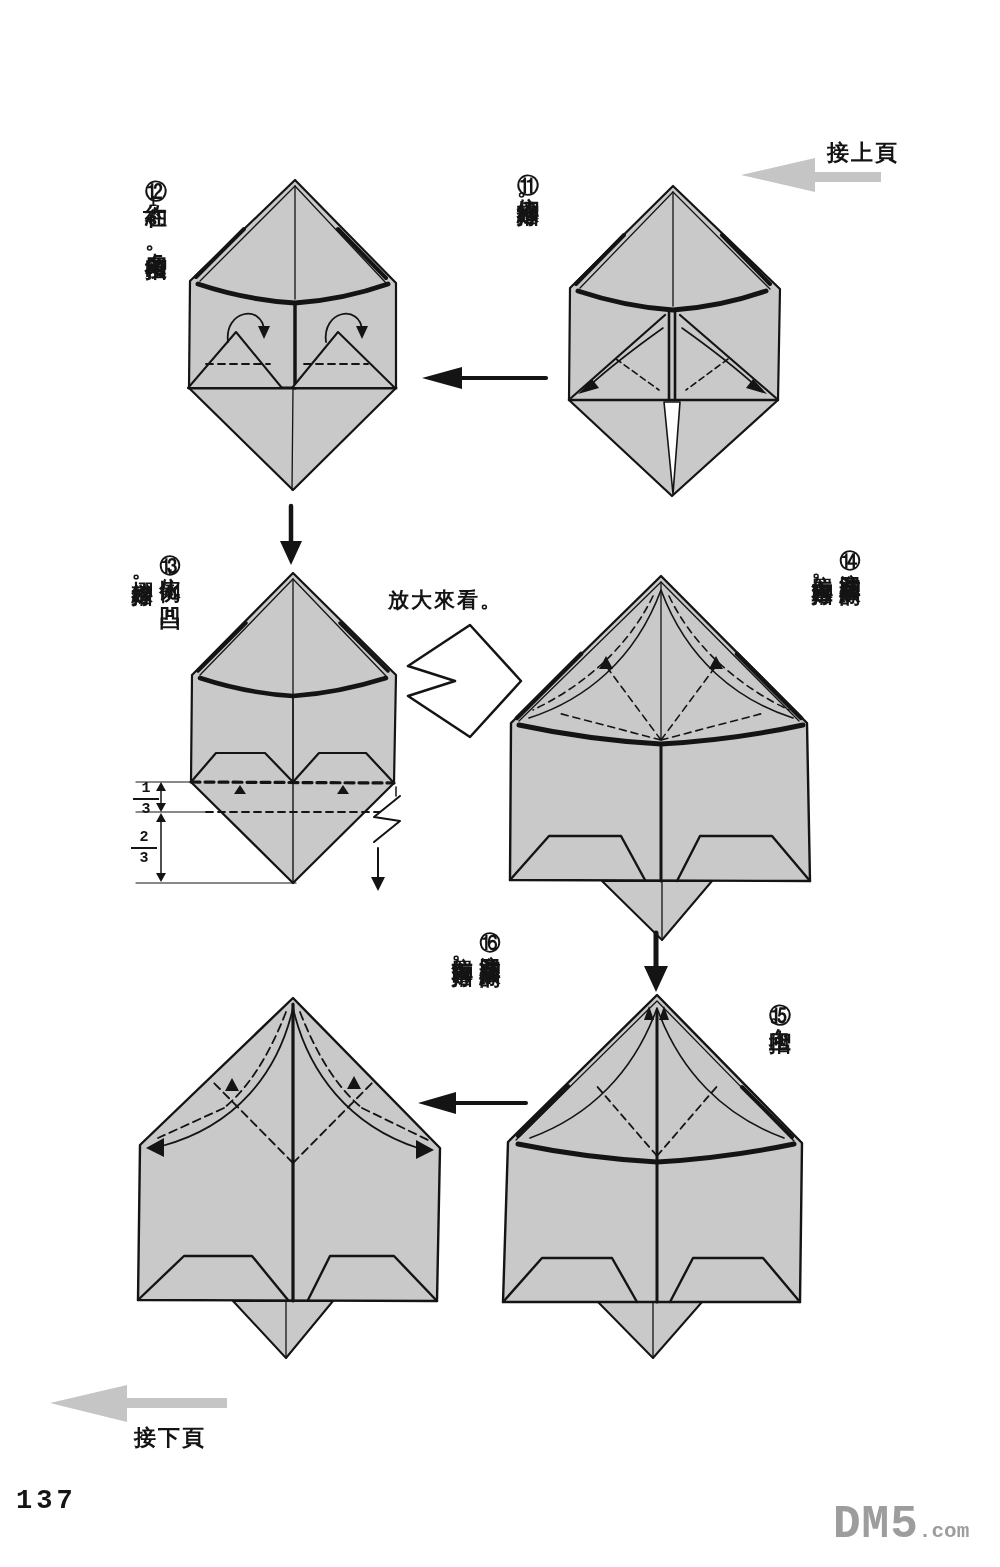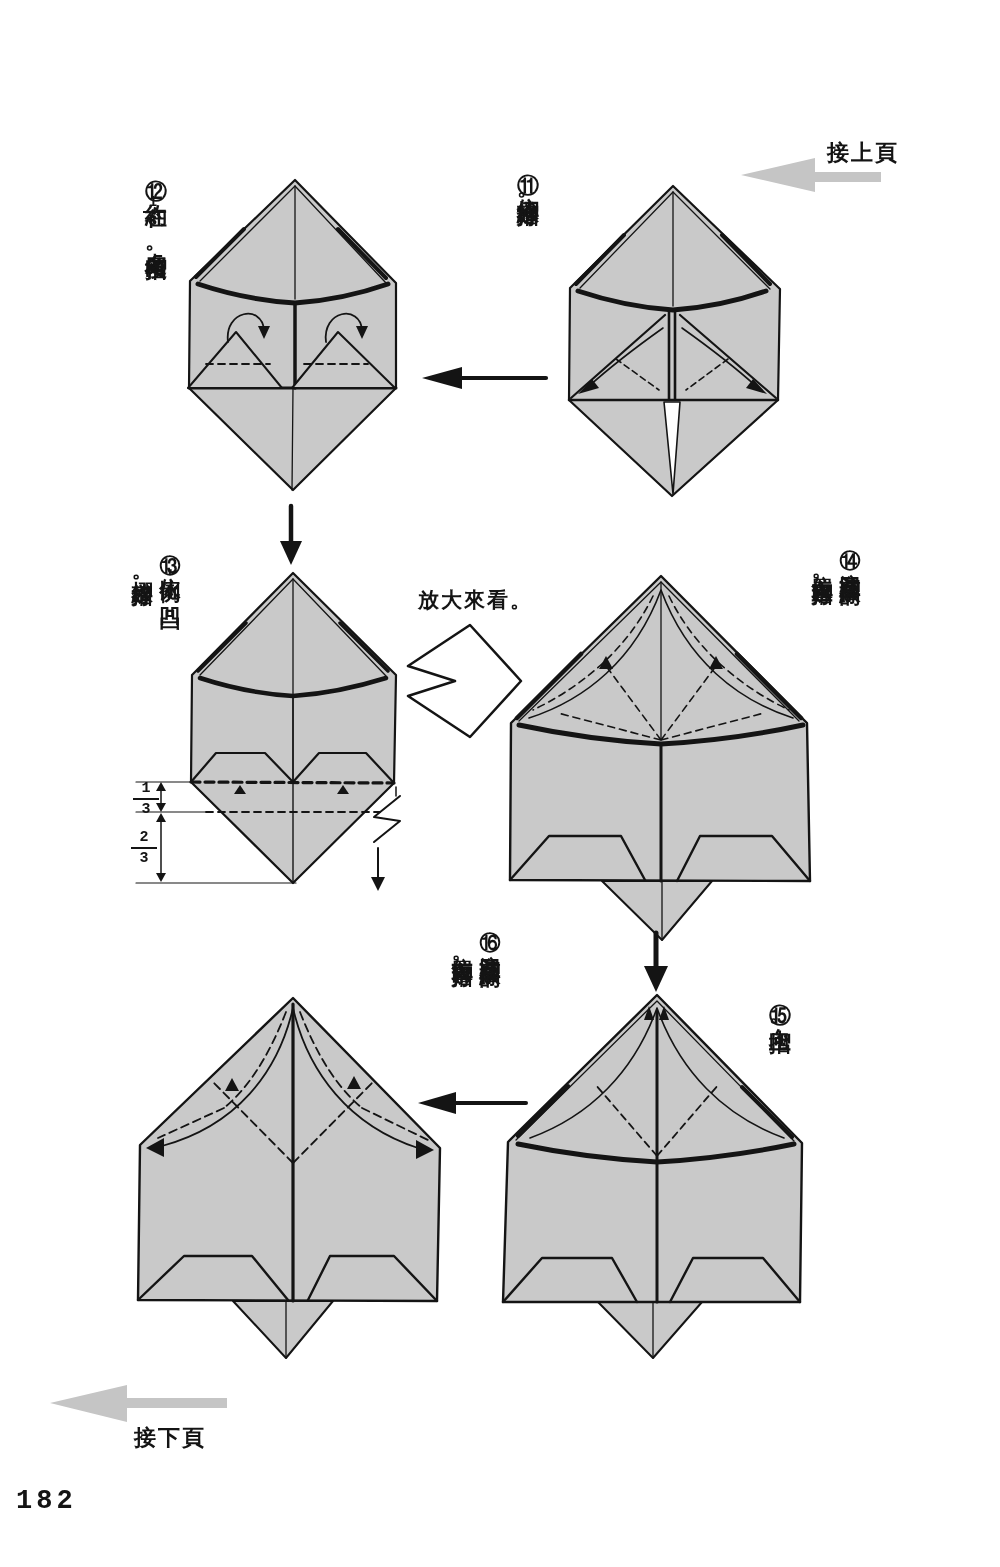--- a/index.html
+++ b/index.html
@@ -135,21 +135,21 @@
   </svg>
   <div class="hfrac" style="left:133px; top:780px;">
     <span class="top">1</span>
     <span class="bot">3</span>
   </div>
   <div class="hfrac" style="left:131px; top:829px;">
     <span class="top">2</span>
     <span class="bot">3</span>
   </div>
 
-  <div class="htext" style="left:418px; top:586px; font-size:21px;">放大來看。</div>
+  <div class="htext" style="left:388px; top:586px; font-size:21px;">放大來看。</div>
   <svg style="left:403px; top:620px;" width="122" height="122" viewBox="0 0 122 122">
     <polygon class="white" stroke-width="2.5" points="5,46 67,5 118,61 67,117 5,76 52,61"></polygon>
   </svg>
 
   <div class="vtext" style="left:798px; top:533px; width:64px; font-size:21px;">
     <div class="col">⑭注意凹凸摺線的</div>
     <div class="col lower">位置向上摺好。</div>
   </div>
 
   <svg style="left:503px; top:568px;" width="312" height="412" viewBox="0 0 312 412">
@@ -222,16 +222,19 @@
     <path class="ln" stroke-width="2.4" d="M10 312 L56 268 L124 268 L160 312"></path>
     <path class="ln" stroke-width="2.4" d="M309 313 L266 268 L202 268 L180 312"></path>
   </svg>
 
   <svg style="left:46px; top:1380px;" width="186" height="46" viewBox="0 0 186 46">
     <polygon class="gray" points="4,23 81,5 81,42"></polygon>
     <rect class="gray" x="79" y="18" width="102" height="10"></rect>
   </svg>
   <div class="htext" style="left:134px; top:1423px;">接下頁</div>
 
-  <div class="pagenum">182</div>
-
+  <div class="pagenum">137</div>
+
+  <div class="wm">
+    <span class="big">DM5</span><span class="small">.com</span>
+  </div>
 
 </div>
 
 </body></html>

